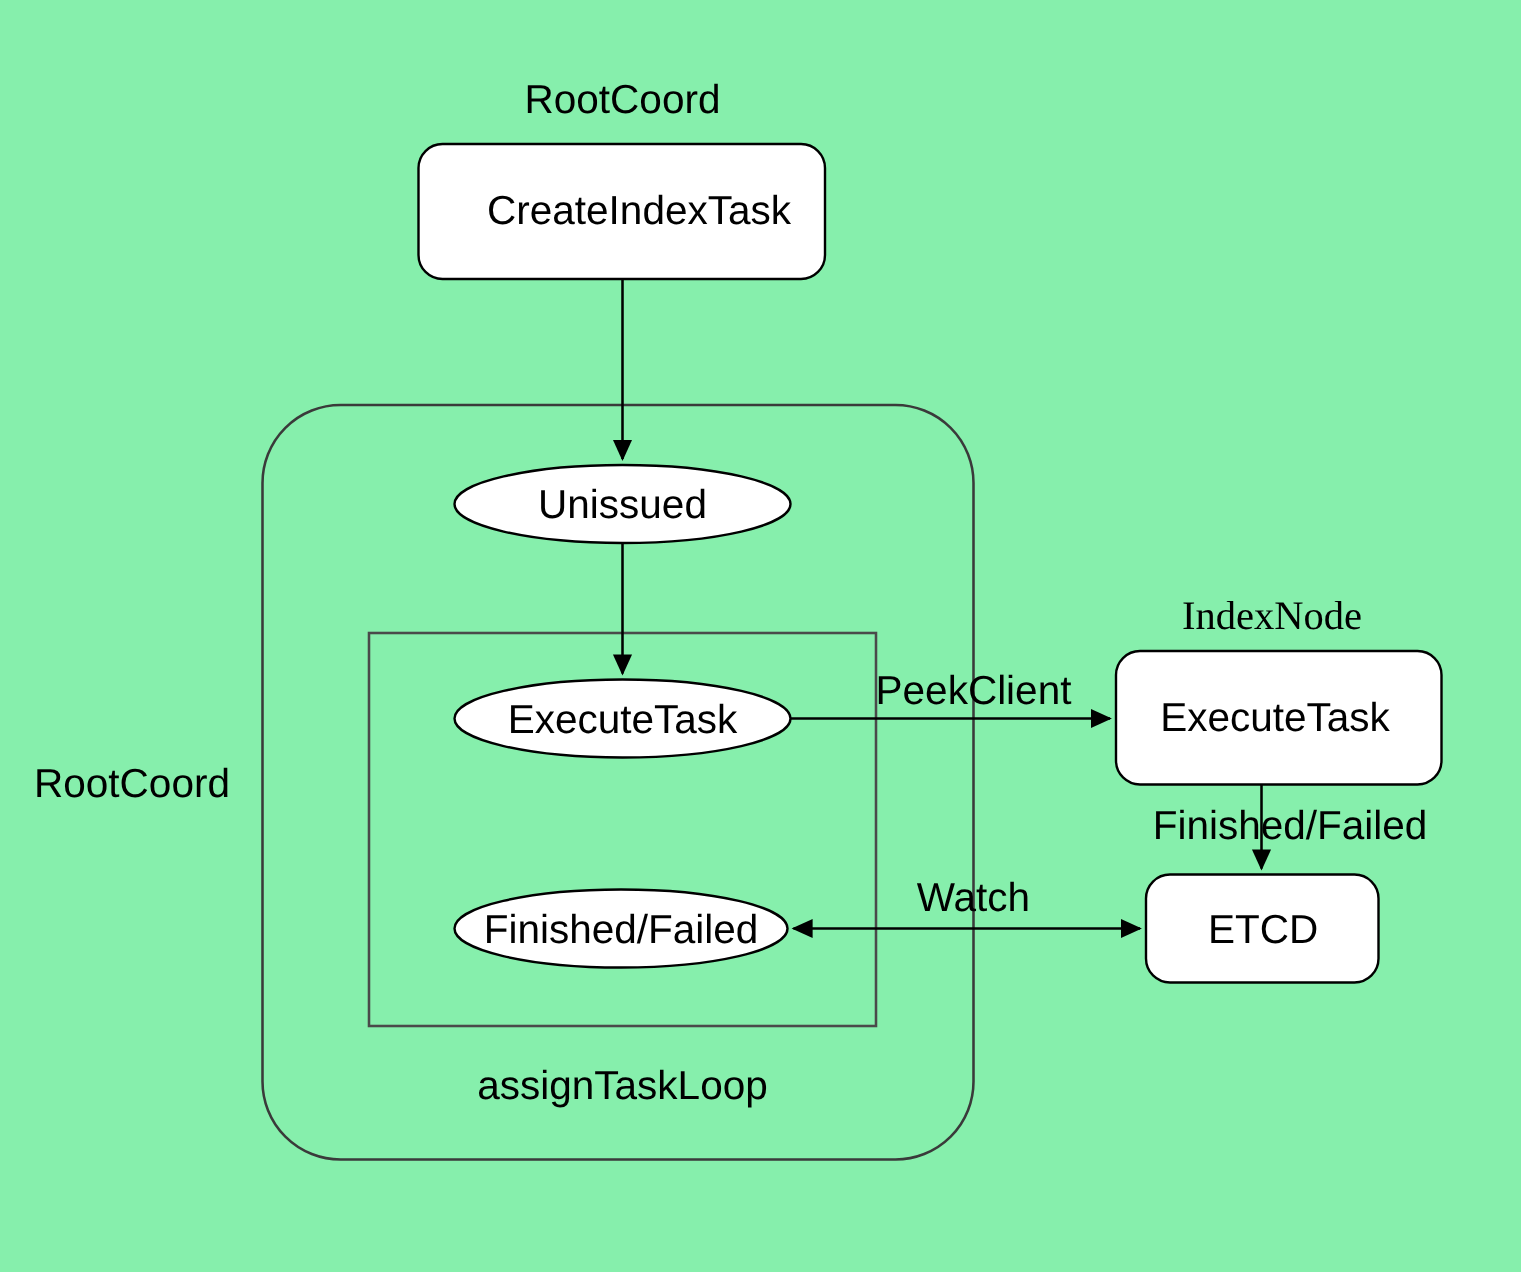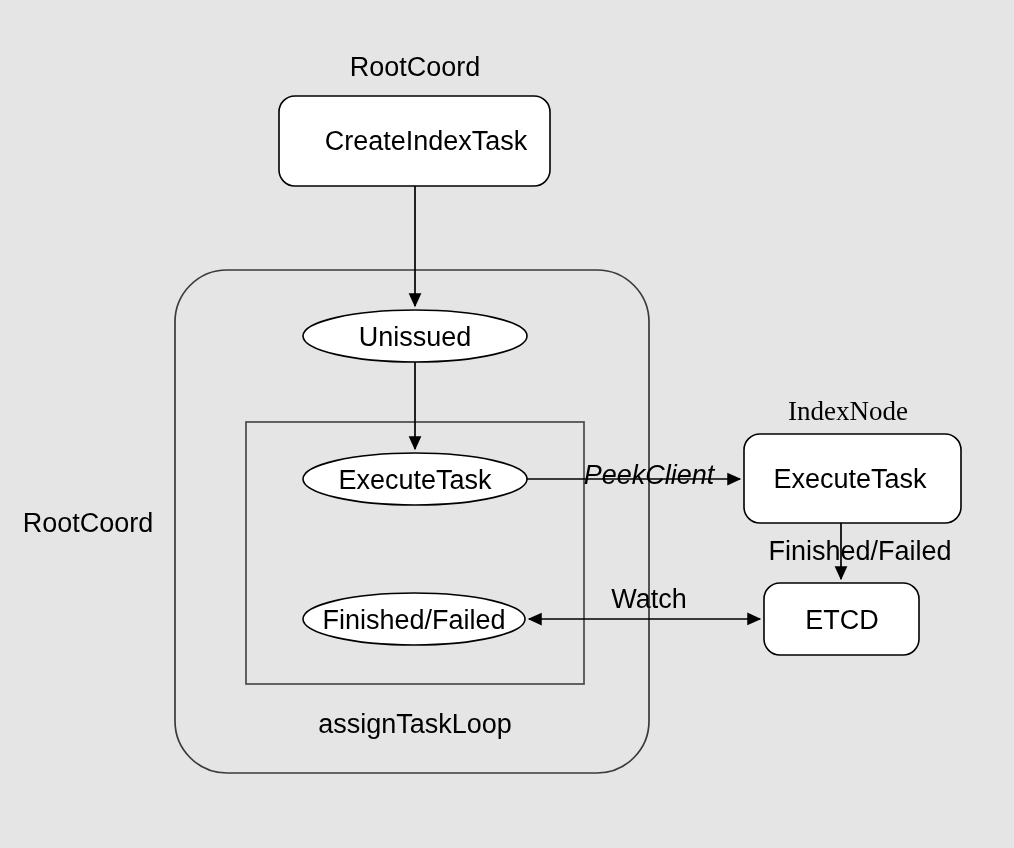--- a/index.html
+++ b/index.html
@@ -8,21 +8,21 @@
     padding: 0;
     background: #ffffff;
   }
   body {
     font-family: "Liberation Sans", sans-serif;
   }
   #canvas {
     position: relative;
     width: 1014px;
     height: 848px;
-    background: #e5e5e5;
+    background: #86efac;
     overflow: hidden;
     text-align: center;
   }
   #diagram-svg {
     position: absolute;
     left: 0;
     top: 0;
     width: 1014px;
     height: 848px;
   }
@@ -108,21 +108,21 @@
   <div class="diagram-text centered" style="left:88px; top:523px;">RootCoord</div>
 
   <div class="diagram-text centered" style="left:415px; top:337px;">Unissued</div>
 
   <div class="diagram-text centered" style="left:415px; top:480px;">ExecuteTask</div>
 
   <div class="diagram-text centered" style="left:414px; top:620px;">Finished/Failed</div>
 
   <div class="diagram-text centered" style="left:415px; top:724px;">assignTaskLoop</div>
 
-  <div class="diagram-text centered" style="left:649px; top:475px;font-style:italic;">PeekClient</div>
+  <div class="diagram-text centered" style="left:649px; top:461px;">PeekClient</div>
 
   <div class="diagram-text centered" style="left:848px; top:411px;font-family:Liberation Serif, serif;">IndexNode</div>
 
   <div class="diagram-text centered" style="left:850px; top:479px;">ExecuteTask</div>
 
   <div class="diagram-text centered" style="left:860px; top:551px;">Finished/Failed</div>
 
   <div class="diagram-text centered" style="left:842px; top:620px;">ETCD</div>
 
   <div class="diagram-text centered" style="left:649px; top:599px;">Watch</div>

